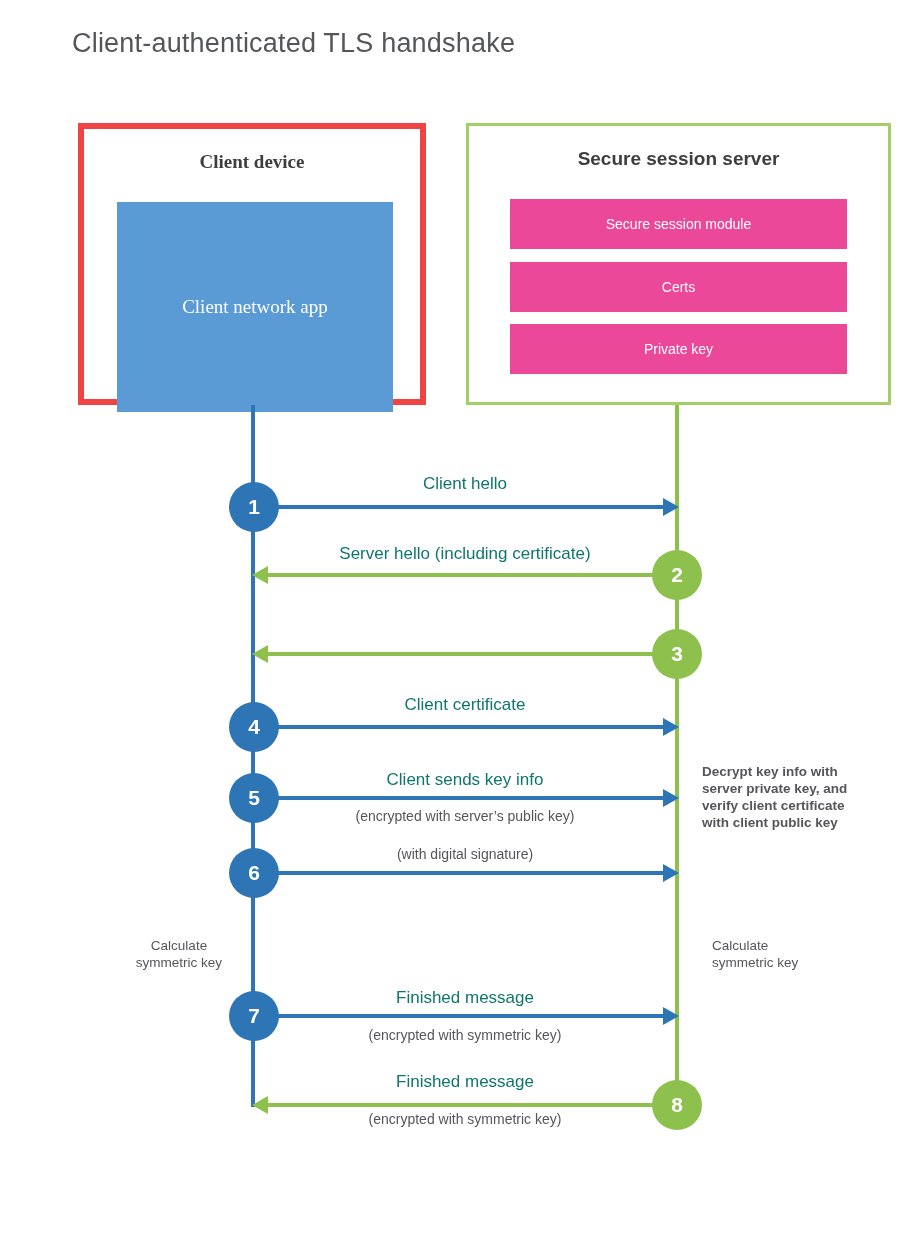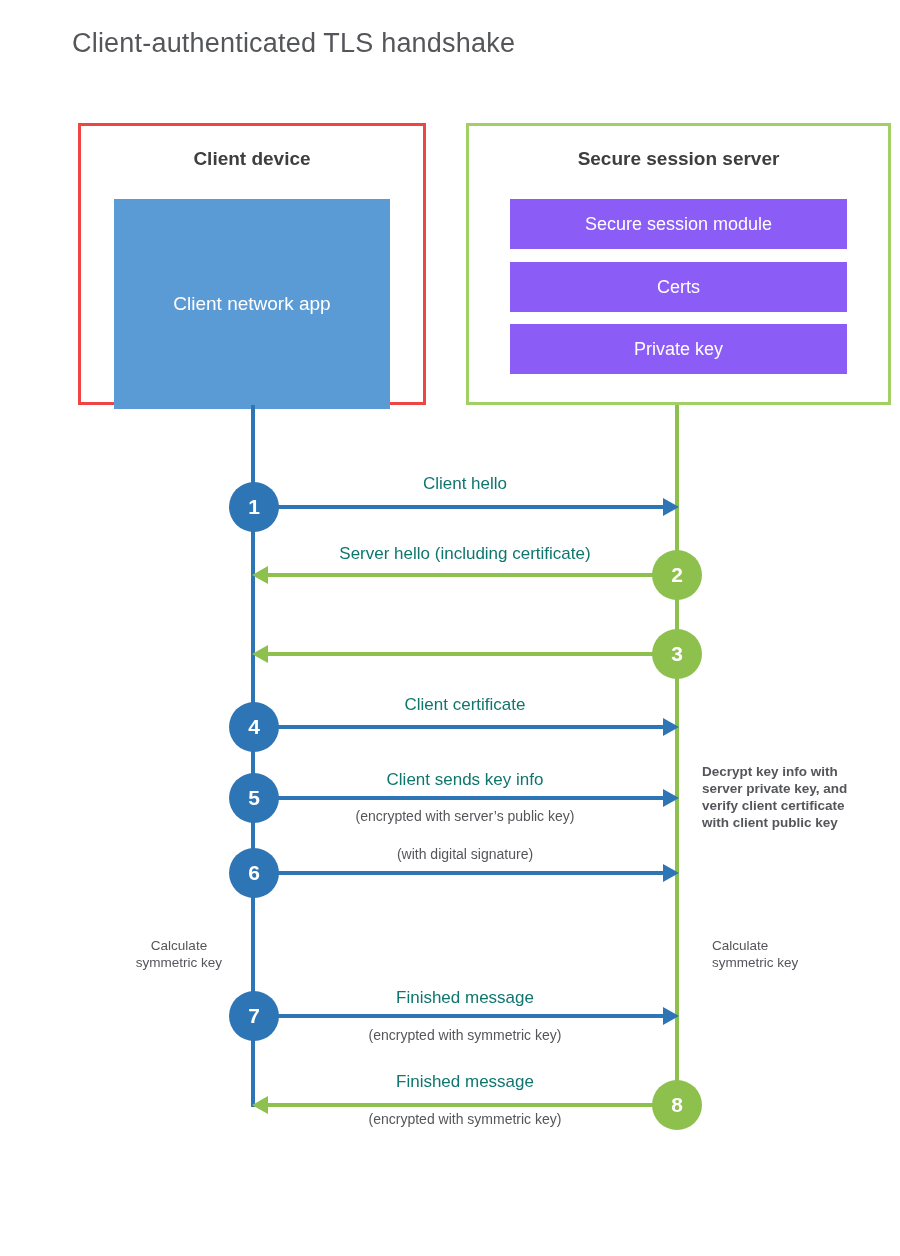--- a/index.html
+++ b/index.html
@@ -5,30 +5,30 @@
   html,body{margin:0;padding:0;background:#ffffff;}
   #page{position:relative;width:900px;height:1256px;background:#ffffff;overflow:hidden;
         font-family:"Liberation Sans", sans-serif;margin-left:36px;}
 
   
   .page-title{position:absolute;left:36px;top:28px;font-size:27px;font-weight:400;
               color:#55565a;letter-spacing:.2px;}
 
   
   .actor-box{position:absolute;top:123px;height:282px;background:#ffffff;box-sizing:border-box;}
-  .client-box{left:42px;width:348px;border:3px solid #ef4444;}
+  .client-box{left:42px;width:348px;border:6px solid #ef4444;font-family:Liberation Serif, serif;}
   .server-box{left:430px;width:425px;border:3px solid #a2cf66;}
   .actor-title{position:absolute;left:0;right:0;top:22px;text-align:center;
                font-size:19px;font-weight:700;color:#3d3e40;}
   .app-box{position:absolute;left:33px;top:73px;width:276px;height:210px;background:#5b9bd5;
            display:flex;align-items:center;justify-content:center;}
   .app-box .lbl{width:180px;text-align:center;color:#ffffff;font-size:19px;line-height:1.3;}
-  .module-bar{position:absolute;left:41px;width:337px;height:50px;background:#8b5cf6;
+  .module-bar{position:absolute;left:41px;width:337px;height:50px;background:#ec4899;
               display:flex;align-items:center;justify-content:center;
-              color:#ffffff;font-size:18px;}
+              color:#ffffff;font-size:14px;}
 
   
   .lifeline{position:absolute;top:405px;width:4px;height:702px;}
   .lifeline.blue{left:215px;background:#2e75b6;}
   .lifeline.green{left:639px;background:#8dc04c;}
 
   
   .msg-line{position:absolute;height:4px;}
   .msg-line.blue{left:217px;width:410px;background:#2e75b6;}
   .msg-line.green{left:232px;width:409px;background:#8dc04c;}

